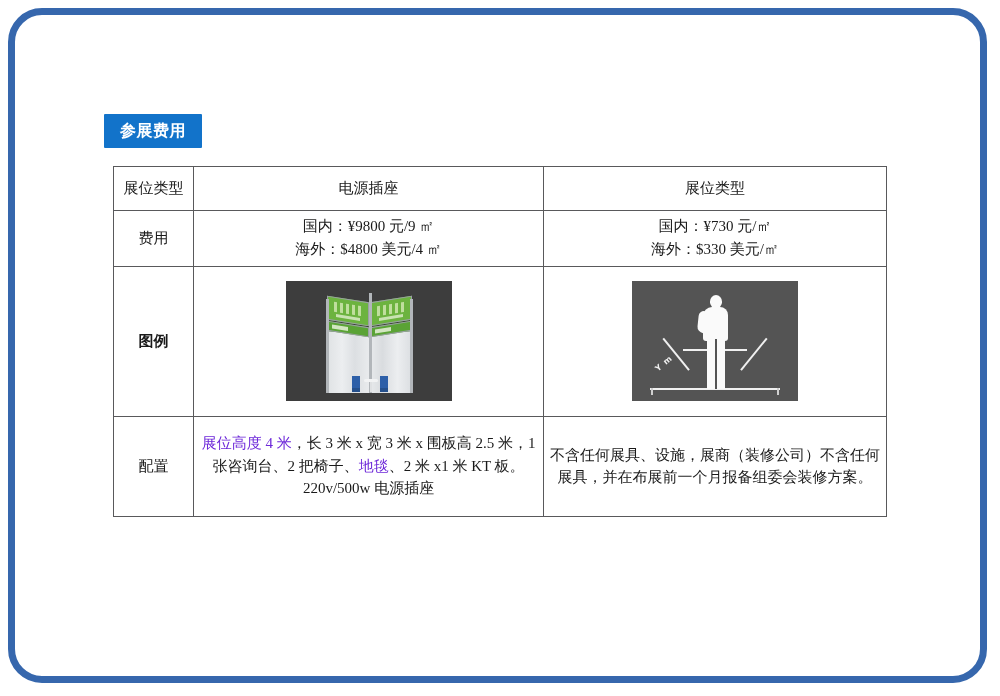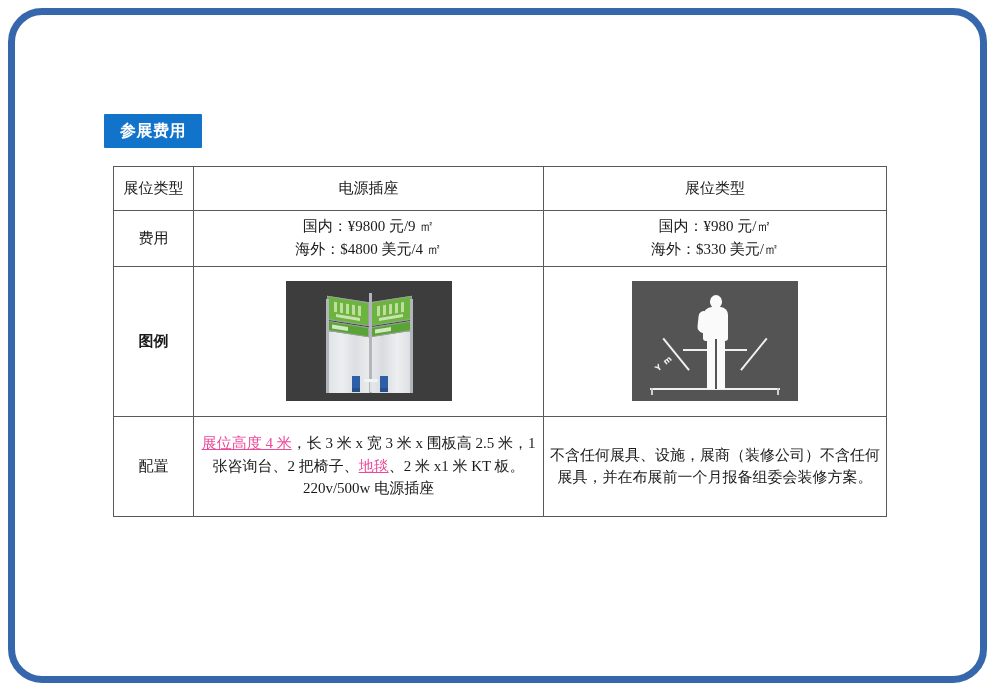--- a/index.html
+++ b/index.html
@@ -77,21 +77,21 @@
 
   .lines { line-height: 1.55; margin-top: 23px; }
 
   .cfg-cell {
     text-align: left;
     padding: 8px 10px 8px 12px;
     font-size: 14.5px;
     line-height: 1.5;
     vertical-align: middle;
   }
-  .cfg-cell .red { color: #ec4899; text-decoration: underline; }
+  .cfg-cell .red { color: #6d28d9; }
 
   
   .img-wrap {
     display: flex;
     align-items: center;
     justify-content: center;
   }
   .pic {
     position: relative;
     width: 166px; height: 120px;
@@ -211,21 +211,21 @@
       </tr>
 
 
       <tr class="r-fee">
         <td>费用</td>
         <td class="lines">
           <div>国内：¥9800 元/9 ㎡</div>
           <div>海外：$4800 美元/4 ㎡</div>
         </td>
         <td class="lines">
-          <div>国内：¥980 元/㎡</div>
+          <div>国内：¥730 元/㎡</div>
           <div>海外：$330 美元/㎡</div>
         </td>
       </tr>
 
       <tr class="r-img">
         <td>图例</td>
 
         <td>
           <div class="img-wrap">
             <div class="pic">

